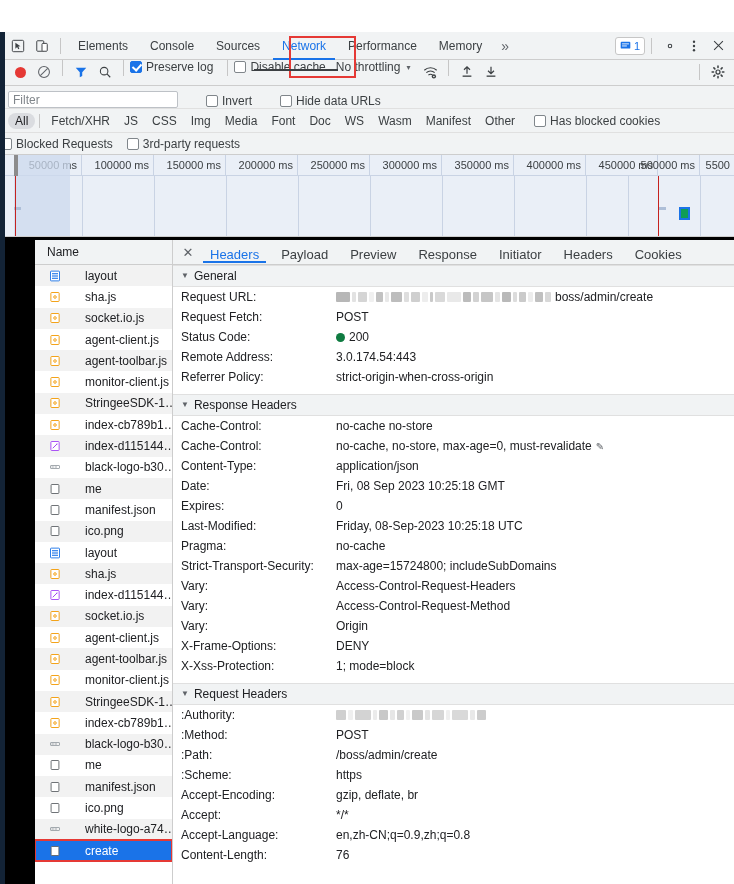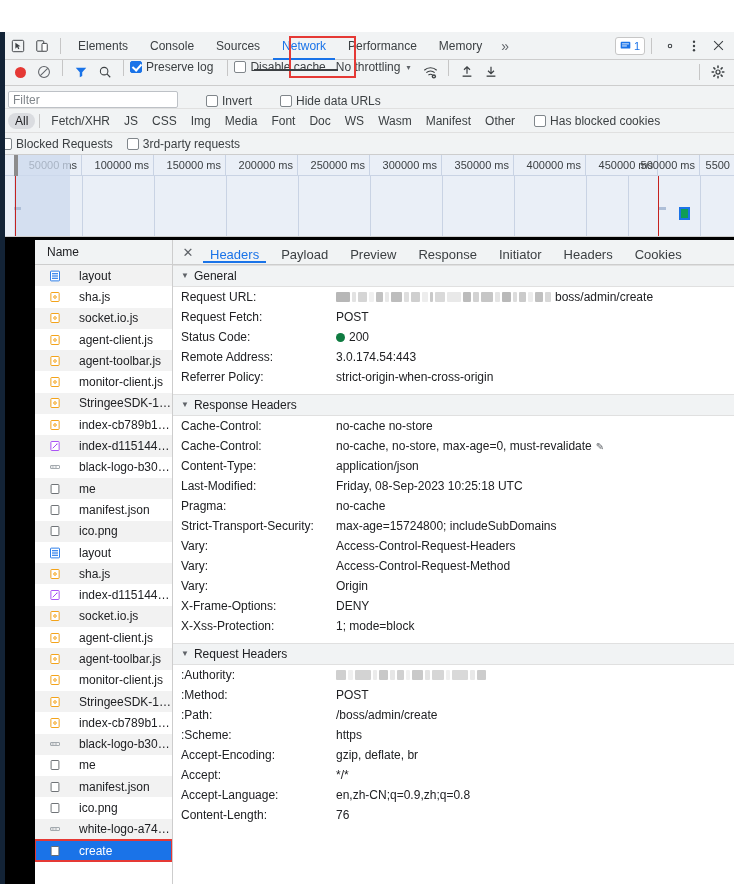--- a/index.html
+++ b/index.html
@@ -123,21 +123,21 @@
   .sidebar {
     width:138px; flex:none; border-right:1px solid #cdcdcd; background:#fff;
     display:flex; flex-direction:column; overflow:hidden;
   }
   .sb-head {
     height:25px; line-height:25px; padding-left:12px; font-size:12px; color:#202124;
     background:#f1f3f4; border-bottom:1px solid #cdcdcd; flex:none;
   }
   .sb-list { flex:1; overflow:hidden; }
   .sb-row {
-    display:flex; align-items:center; gap:18px; height:21.3px; padding-left:14px;
+    display:flex; align-items:center; gap:24px; height:21.3px; padding-left:14px;
     font-size:12px; color:#202124; cursor:pointer; white-space:nowrap; overflow:hidden;
   }
   .sb-row:nth-child(odd) { background:#f2f2f2; }
   .sb-row.selected { background:#1a73e8; color:#fff; }
   .sb-row.boxed { outline:2px solid #e53935; outline-offset:-1px; position:relative; z-index:3;}
   .fi { width:12px; height:12px; flex:none; display:block; }
 
   
   .details { flex:1; background:#fff; overflow:hidden; position:relative; }
   .det-tabs {
@@ -691,20 +691,32 @@
               <span class="pencil">✎</span>
             </div>
           </div>
           <div class="hrow">
             <div class="hkey">Content-Type:</div>
             <div class="hval">
               <span>application/json</span>
             </div>
           </div>
           <div class="hrow">
+            <div class="hkey">Date:</div>
+            <div class="hval">
+              <span>Fri, 08 Sep 2023 10:25:18 GMT</span>
+            </div>
+          </div>
+          <div class="hrow">
+            <div class="hkey">Expires:</div>
+            <div class="hval">
+              <span>0</span>
+            </div>
+          </div>
+          <div class="hrow">
             <div class="hkey">Last-Modified:</div>
             <div class="hval">
               <span>Friday, 08-Sep-2023 10:25:18 UTC</span>
             </div>
           </div>
           <div class="hrow">
             <div class="hkey">Pragma:</div>
             <div class="hval">
               <span>no-cache</span>
             </div>

